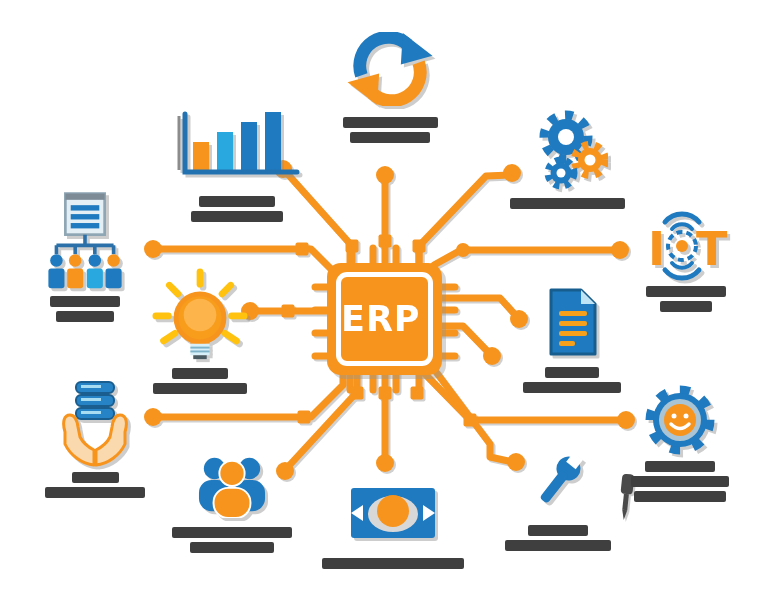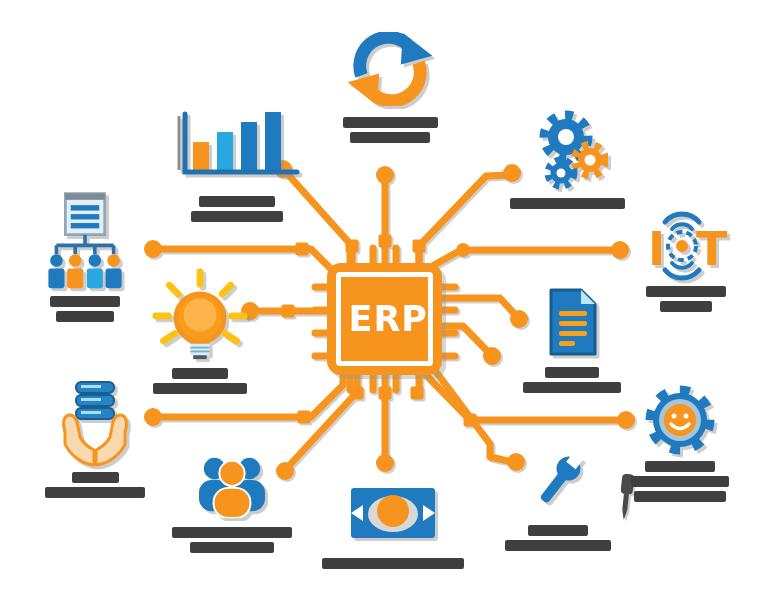--- a/index.html
+++ b/index.html
@@ -4,21 +4,21 @@
 <style>
   html,body{margin:0;padding:0;background:#ffffff;}
   .stage{position:relative;width:768px;height:609px;background:#ffffff;overflow:hidden;
          font-family:"DejaVu Sans","Liberation Sans",sans-serif;}
   .traces{position:absolute;left:0;top:0;z-index:1;
           filter:drop-shadow(2px 2px 0 rgba(150,150,150,0.45));}
   .chip{position:absolute;left:327px;top:263px;width:115px;height:112px;z-index:3;
         background:#F7941D;border-radius:14px;display:flex;align-items:center;justify-content:center;
         box-shadow:4px 4px 0 rgba(150,150,150,0.4);}
   .chip-inner{position:absolute;left:9px;top:9px;right:9px;bottom:9px;border:5px solid #ffffff;
-        border-radius:4px;display:flex;align-items:center;justify-content:flex-end;}
+        border-radius:11px;display:flex;align-items:center;justify-content:flex-start;}
   .chip-label{color:#ffffff;font-size:35px;font-weight:800;letter-spacing:1px;}
   .node{position:absolute;z-index:2;display:flex;flex-direction:column;align-items:center;}
   .icon{display:block;filter:drop-shadow(3px 3px 0 rgba(145,145,145,0.45));}
   .bars{display:flex;flex-direction:column;align-items:center;gap:4px;}
   .bar{height:11px;background:#3F3F3F;border-radius:2px;}
   .screwdriver{position:absolute;left:617px;top:473px;z-index:2;
           filter:drop-shadow(2px 2px 0 rgba(145,145,145,0.45));}
 </style>
 </head>
 <body>

